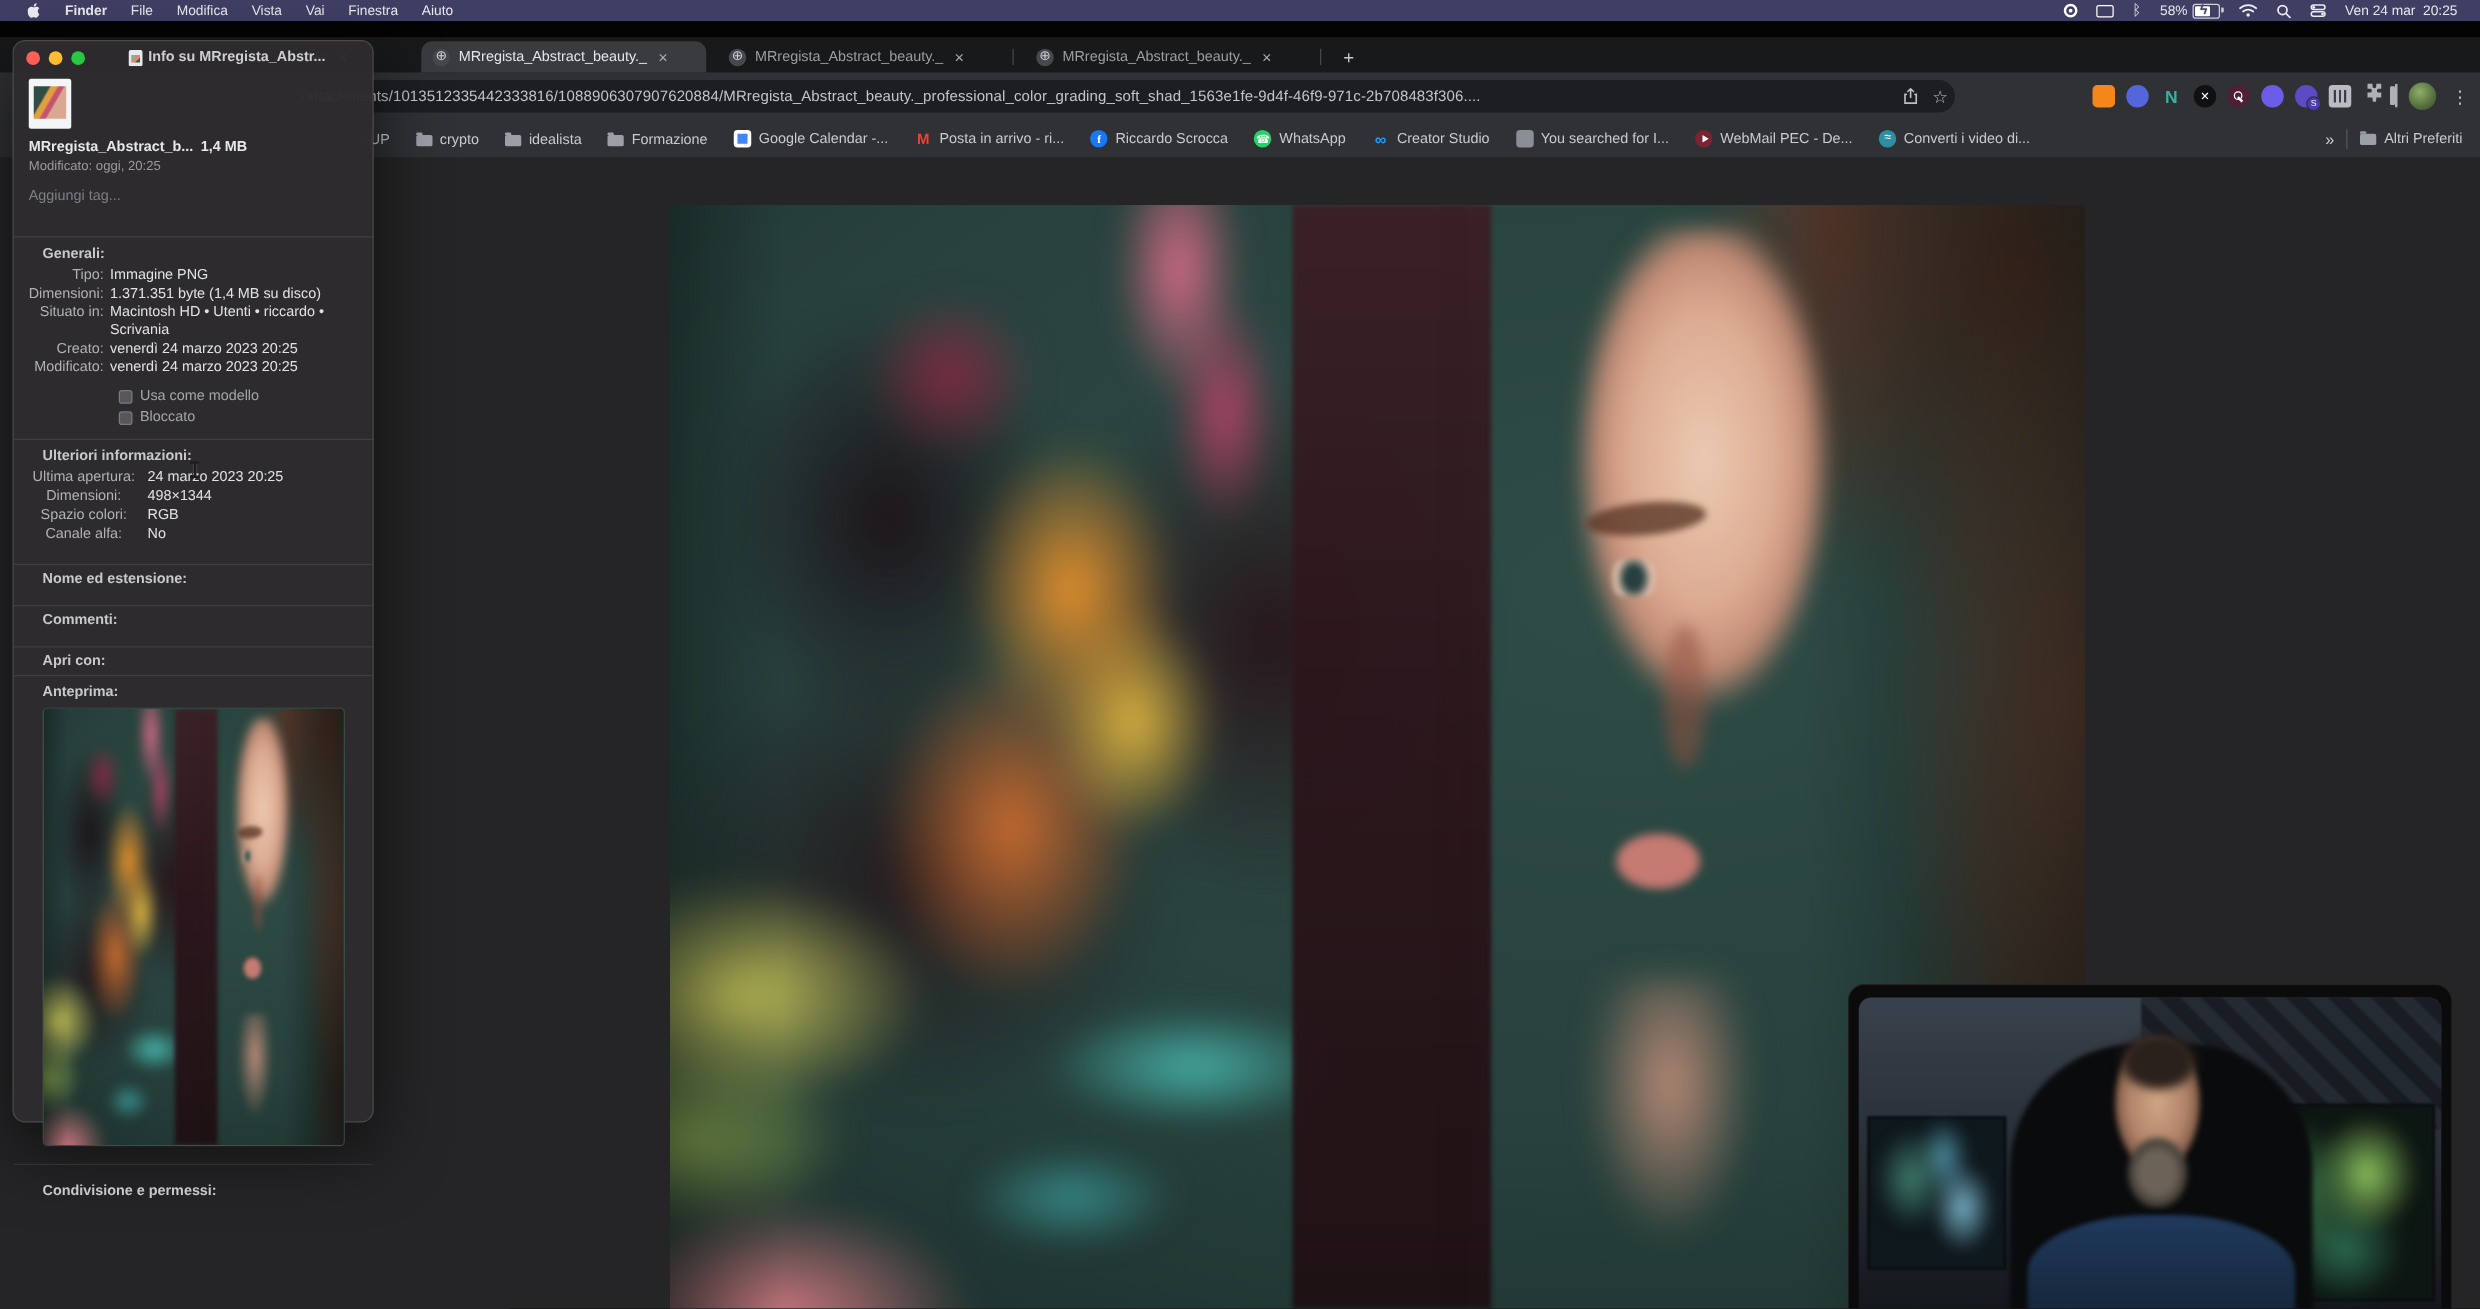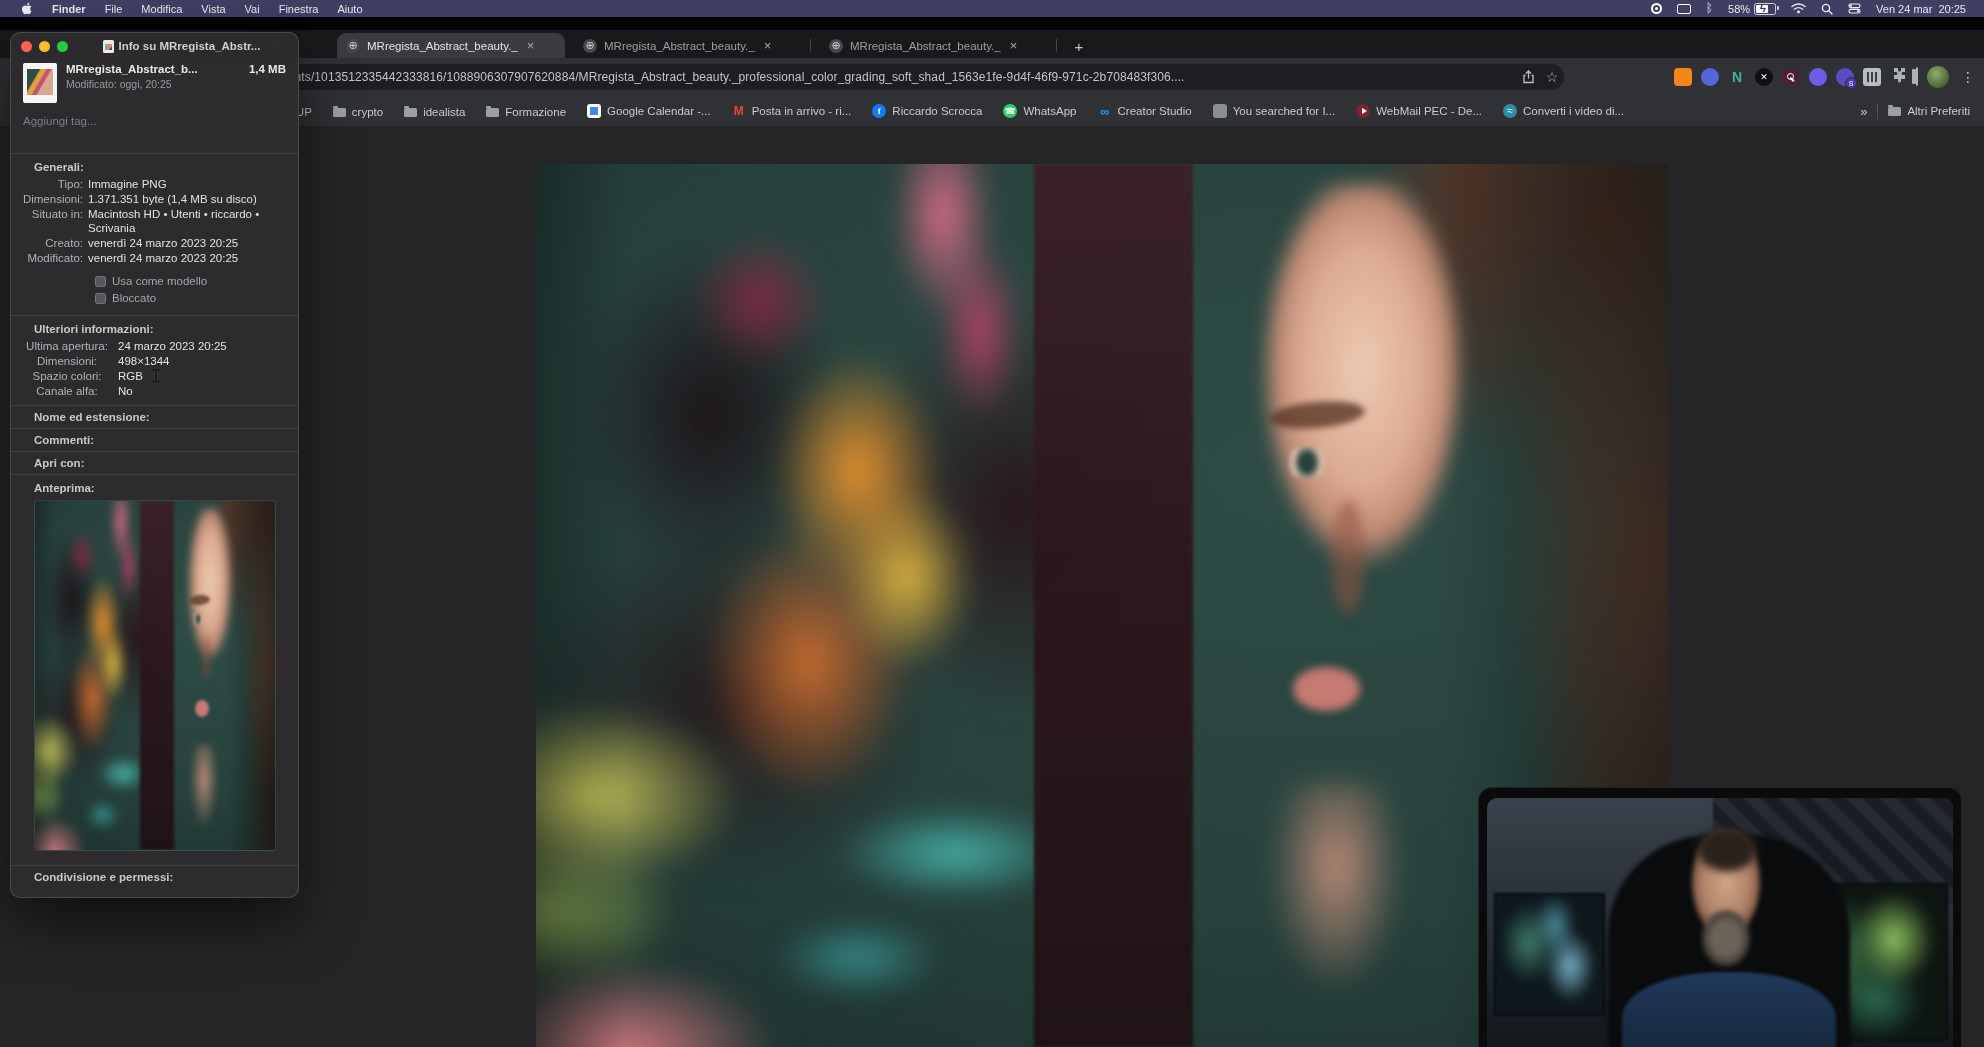--- a/index.html
+++ b/index.html
@@ -148,21 +148,21 @@
     border:1px solid rgba(255,255,255,.14);border-radius:10px;box-shadow:0 22px 55px rgba(0,0,0,.6);
     box-sizing:border-box;color:#d9d9db;font-size:11.5px;z-index:30;}
   .iw-titlebar{height:26px;display:flex;align-items:center;padding:0 10px;gap:7px;}
   .tl{width:11px;height:11px;border-radius:50%;}
   .tl.red{background:#ff5f57;} .tl.yel{background:#febc2e;} .tl.grn{background:#28c840;}
   .iw-title{flex:1;display:flex;align-items:center;justify-content:center;gap:5px;
     color:#cfcfd1;font-weight:bold;font-size:11.5px;overflow:hidden;white-space:nowrap;}
   .docicon{width:11px;height:13px;background:#e8e9ea;border-radius:1.5px;position:relative;flex:0 0 auto;}
   .docicon::after{content:"";position:absolute;left:2px;top:4px;right:2px;height:6px;
     background:linear-gradient(135deg,#7fb0a0 0 40%,#d98a6e 40% 70%,#3a5a52 70%);}
-  .iw-header{display:flex;align-items:flex-start;gap:9px;padding:4px 12px 6px;}
+  .iw-header{display:flex;align-items:flex-start;gap:9px;padding:4px 12px 6px;flex-direction:column;}
   .thumbdoc{width:34px;height:40px;background:#f4f5f6;border-radius:2px;position:relative;flex:0 0 auto;}
   .thumbdoc::after{content:"";position:absolute;left:4px;top:6px;right:4px;bottom:8px;
     background:linear-gradient(120deg,#2f4c46 0 30%,#e0a040 35% 45%,#c4546e 50% 58%,#d9a892 62% 100%);}
   .iw-h-main{flex:1;min-width:0;}
   .iw-h-row{display:flex;align-items:baseline;gap:6px;}
   .iw-name{font-weight:bold;color:#e8e8ea;white-space:nowrap;overflow:hidden;flex:1;}
   .iw-size{color:#e8e8ea;font-weight:bold;white-space:nowrap;}
   .iw-mod{color:#9a9a9e;font-size:10.5px;margin-top:3px;}
   .iw-tags{display:block;width:100%;box-sizing:border-box;background:transparent;border:none;outline:none;
     padding:6px 12px 26px;color:#8a8a8e;font-size:11.5px;font-family:inherit;}
@@ -172,21 +172,21 @@
   .chev{display:inline-block;color:#939397;font-weight:normal;font-size:12px;width:9px;line-height:9px;}
   .chev.open{transform:rotate(90deg) translateX(1px);}
   .iw-row{display:flex;margin:1px 0;line-height:14px;}
   .iw-label{width:62px;text-align:right;color:#b2b2b6;flex:0 0 auto;margin-right:5px;}
   .iw-sec.wide .iw-label{width:92px;text-align:center;}
   .iw-value{flex:1;color:#e2e2e4;}
   .iw-checks{margin:10px 0 4px 70px;}
   .iw-check{display:flex;align-items:center;gap:6px;margin:5px 4px;color:#a6a6aa;}
   .cbox{width:11px;height:11px;border-radius:2.5px;background:#56565c;border:1px solid #79797f;box-sizing:border-box;}
   .iw-collapsed{border-top:1px solid rgba(255,255,255,.09);padding:5px 10px;display:flex;align-items:center;gap:4px;
-    color:#c9c9cc;font-weight:bold;}
+    color:#c9c9cc;font-weight:bold;margin-top:10px;}
   .iw-preview-wrap{padding:3px 0 8px;display:flex;justify-content:center;}
   .artwork.mini{position:relative;width:240px;height:349px;border-radius:4px;border:1px solid rgba(255,255,255,.08);}
   .ibeam{position:absolute;left:140px;top:336px;width:9px;height:13px;pointer-events:none;}
   .ibeam::before{content:"";position:absolute;left:4px;top:1px;bottom:1px;width:1.5px;background:#1c1c1f;box-shadow:0 0 1px rgba(255,255,255,.5);}
   .ibeam::after{content:"";position:absolute;left:1px;top:0;width:7px;height:1.5px;background:#1c1c1f;box-shadow:0 11.5px 0 #1c1c1f;}
 
   
   .webcam{position:absolute;left:1478px;top:787px;width:484px;height:260px;background:#0b0b0c;
     border:1px solid #222226;border-bottom:none;border-radius:14px 14px 0 0;z-index:20;overflow:hidden;box-sizing:border-box;}
   .wc-video{position:absolute;left:8px;right:8px;top:10px;bottom:0;border-radius:10px 10px 0 0;overflow:hidden;

